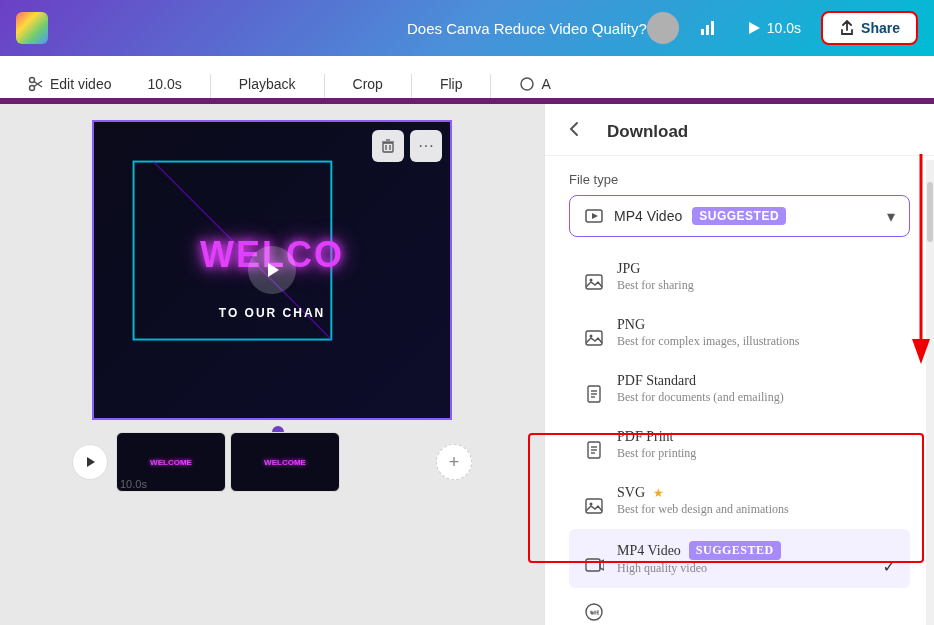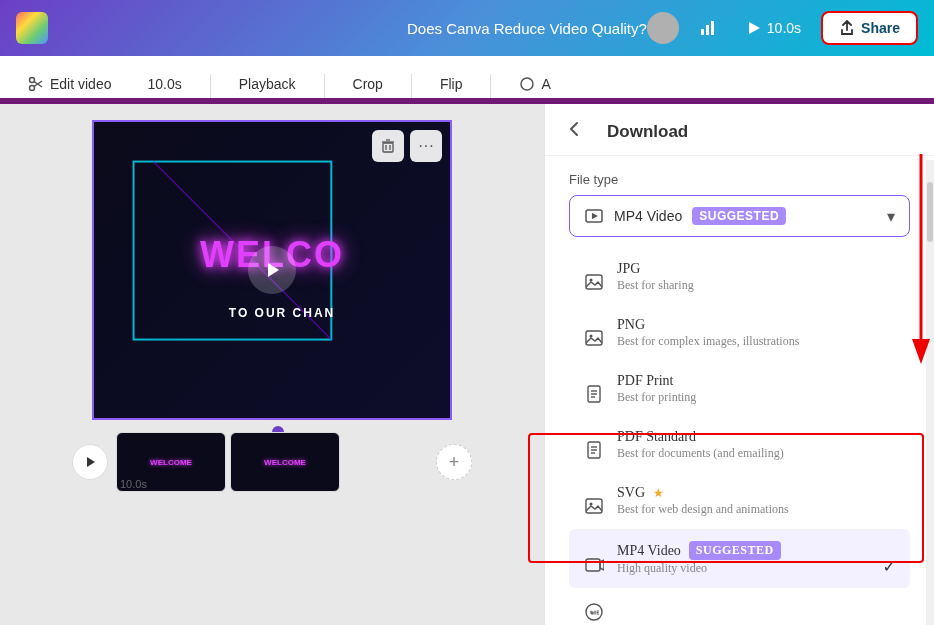--- a/index.html
+++ b/index.html
@@ -113,21 +113,20 @@
     .neon-sub {
       position: absolute;
       top: 62%;
       left: 50%;
       transform: translateX(-50%);
       font-size: 12px;
       font-weight: 600;
       color: white;
       letter-spacing: 2px;
       text-align: center;
-      margin-left: 10px;
     }
     .play-btn-overlay {
       position: absolute;
       top: 50%; left: 50%;
       transform: translate(-50%, -50%);
       width: 48px; height: 48px;
       background: rgba(255,255,255,0.2);
       border-radius: 50%;
       display: flex; align-items: center; justify-content: center;
       cursor: pointer;
@@ -497,40 +496,40 @@
     <div class="option-icon">
               <svg width="20" height="20" viewBox="0 0 20 20">
                 <rect x="4" y="2" width="12" height="16" rx="1.5" stroke="#555" fill="none" stroke-width="1.4"></rect>
                 <line x1="7" y1="7" x2="13" y2="7" stroke="#555" stroke-width="1.4"></line>
                 <line x1="7" y1="10" x2="13" y2="10" stroke="#555" stroke-width="1.4"></line>
                 <line x1="7" y1="13" x2="11" y2="13" stroke="#555" stroke-width="1.4"></line>
               </svg>
             </div>
     <div class="option-text">
       <div class="option-name-row">
-                <span style="font-size:14px;font-weight:500;color:#333;">PDF Print</span>
+                <span style="font-size:14px;font-weight:500;color:#333;">PDF Standard</span>
               </div>
-      <div class="option-desc">Best for printing</div>
+      <div class="option-desc">Best for documents (and emailing)</div>
     </div>
 
   </div>
           <div class="option-item">
     <div class="option-icon">
               <svg width="20" height="20" viewBox="0 0 20 20">
                 <rect x="4" y="2" width="12" height="16" rx="1.5" stroke="#555" fill="none" stroke-width="1.4"></rect>
                 <line x1="7" y1="7" x2="13" y2="7" stroke="#555" stroke-width="1.4"></line>
                 <line x1="7" y1="10" x2="13" y2="10" stroke="#555" stroke-width="1.4"></line>
                 <line x1="7" y1="13" x2="11" y2="13" stroke="#555" stroke-width="1.4"></line>
               </svg>
             </div>
     <div class="option-text">
       <div class="option-name-row">
-                <span style="font-size:14px;font-weight:500;color:#333;">PDF Standard</span>
+                <span style="font-size:14px;font-weight:500;color:#333;">PDF Print</span>
               </div>
-      <div class="option-desc">Best for documents (and emailing)</div>
+      <div class="option-desc">Best for printing</div>
     </div>
 
   </div>
           <div class="option-item">
     <div class="option-icon">
               <svg width="20" height="20" viewBox="0 0 20 20">
                 <rect x="2" y="3" width="16" height="14" rx="2" stroke="#555" fill="none" stroke-width="1.4"></rect>
                 <circle cx="7" cy="8" r="1.5" fill="#555"></circle>
                 <polyline points="2,15 7,10 11,13 14,10 18,15" stroke="#555" fill="none" stroke-width="1.4"></polyline>
               </svg>

